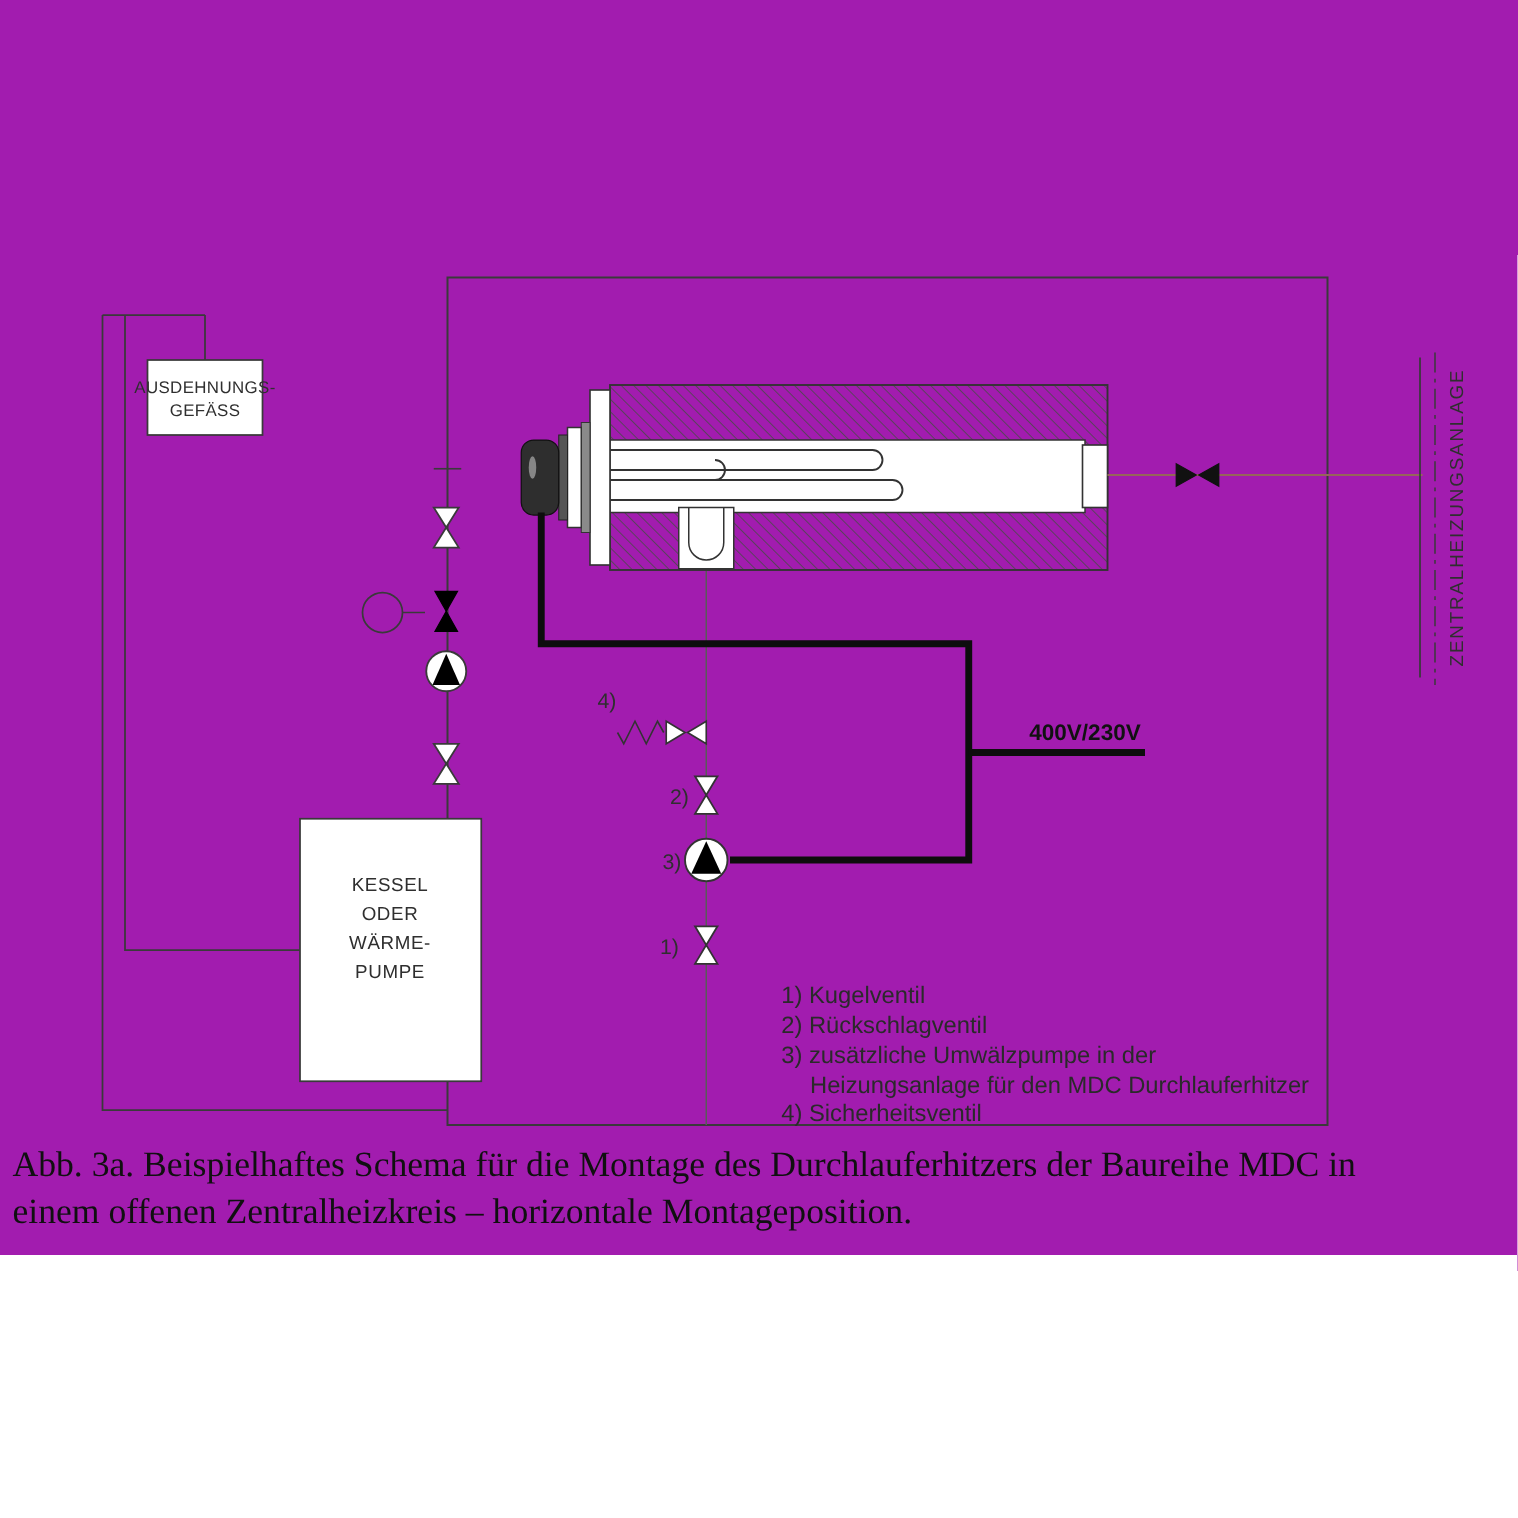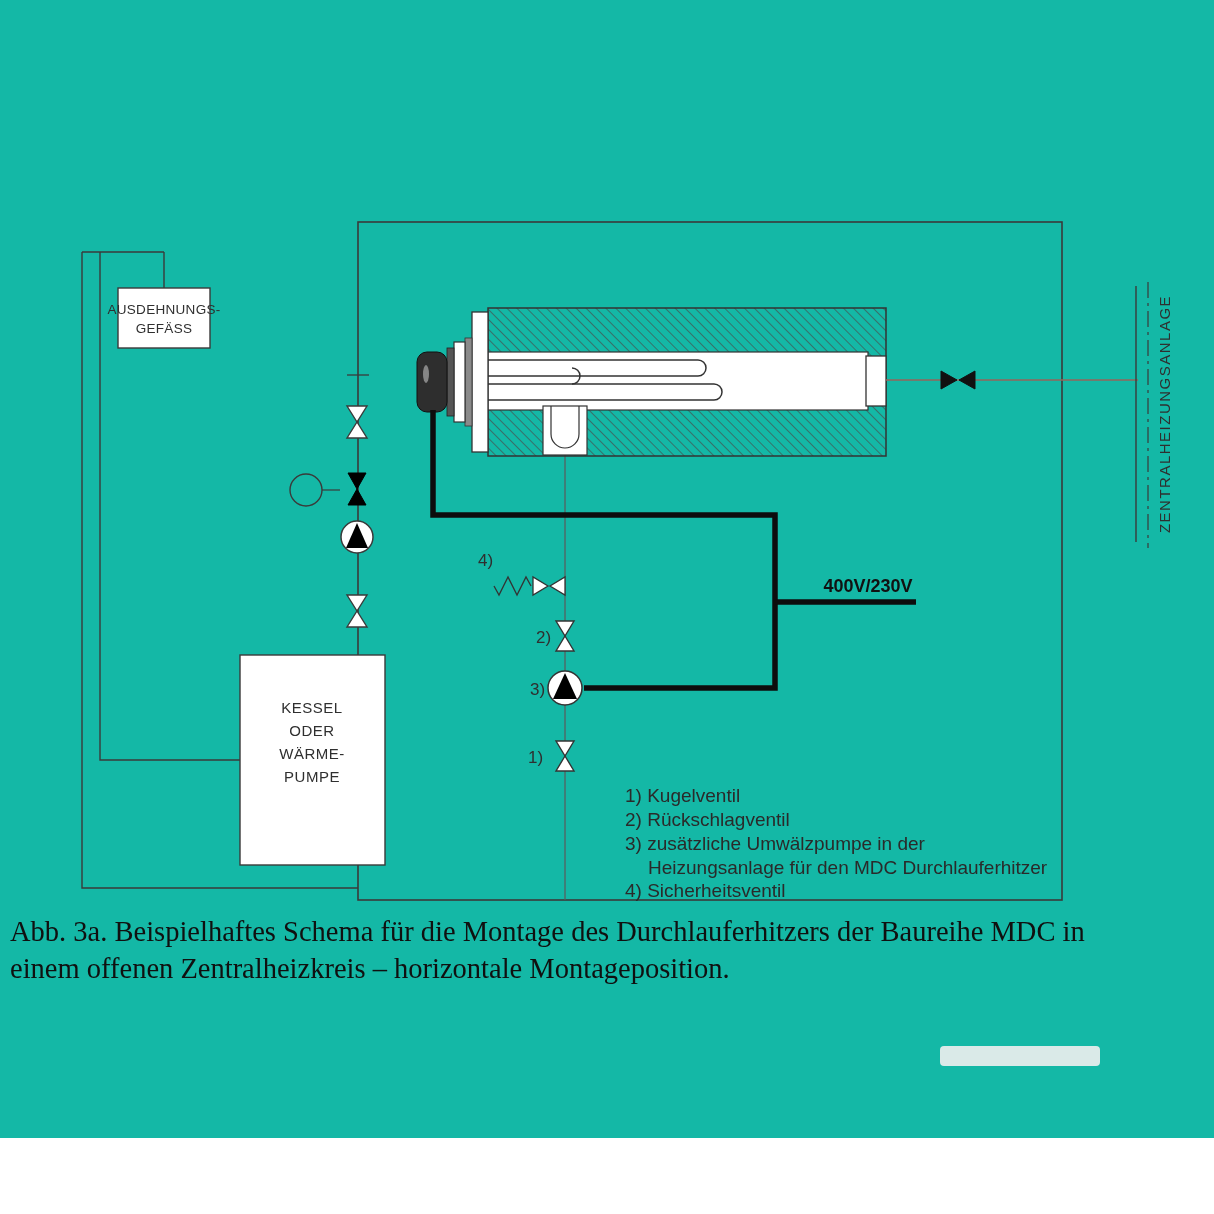--- a/index.html
+++ b/index.html
@@ -1,16 +1,16 @@
 <!DOCTYPE html>
 <html><head>
 <meta charset="utf-8">
 <style>
   html,body{margin:0;padding:0;background:#ffffff;}
-  .stage{position:relative;width:1214px;height:1138px;background:#14b8a6;overflow:hidden;text-decoration:underline;}
+  .stage{position:relative;width:1214px;height:1004px;background:#a21caf;overflow:hidden;text-decoration:underline;}
   svg{position:absolute;left:0;top:0;}
   .t-sans{font-family:"Liberation Sans",sans-serif;}
   .t-serif{font-family:"Liberation Serif",serif;}
   text{user-select:none;}
 </style>
 </head>
 <body>
 
 <div class="stage">
 <svg width="1214" height="1214" viewBox="0 0 1214 1214">

